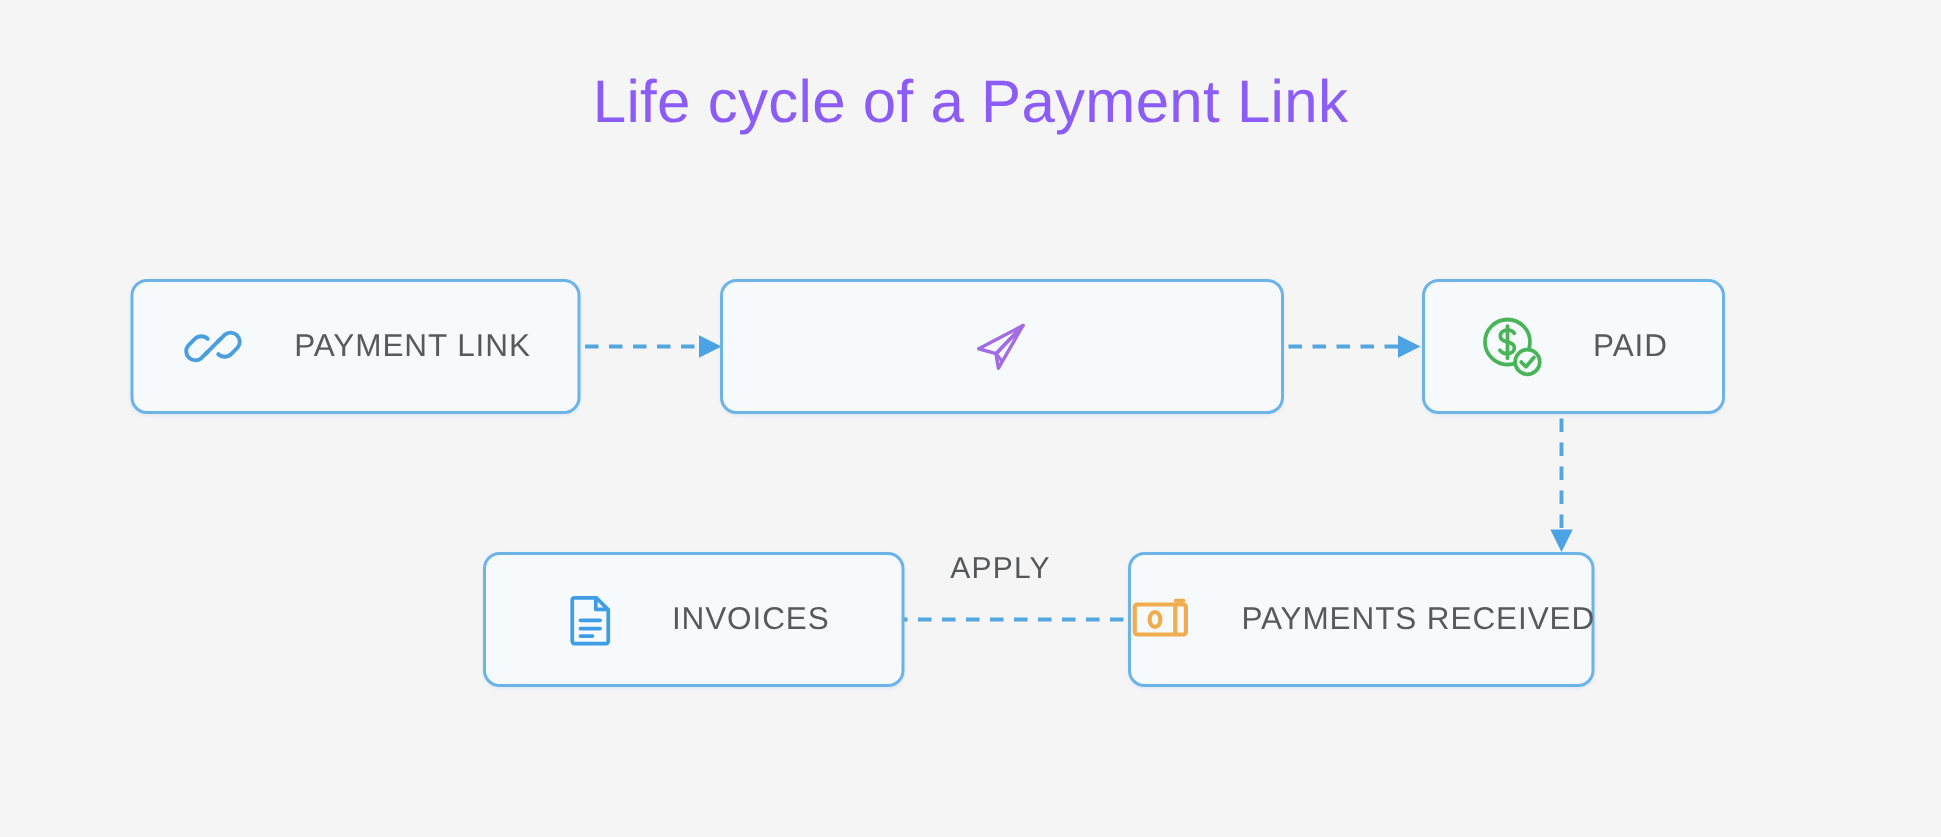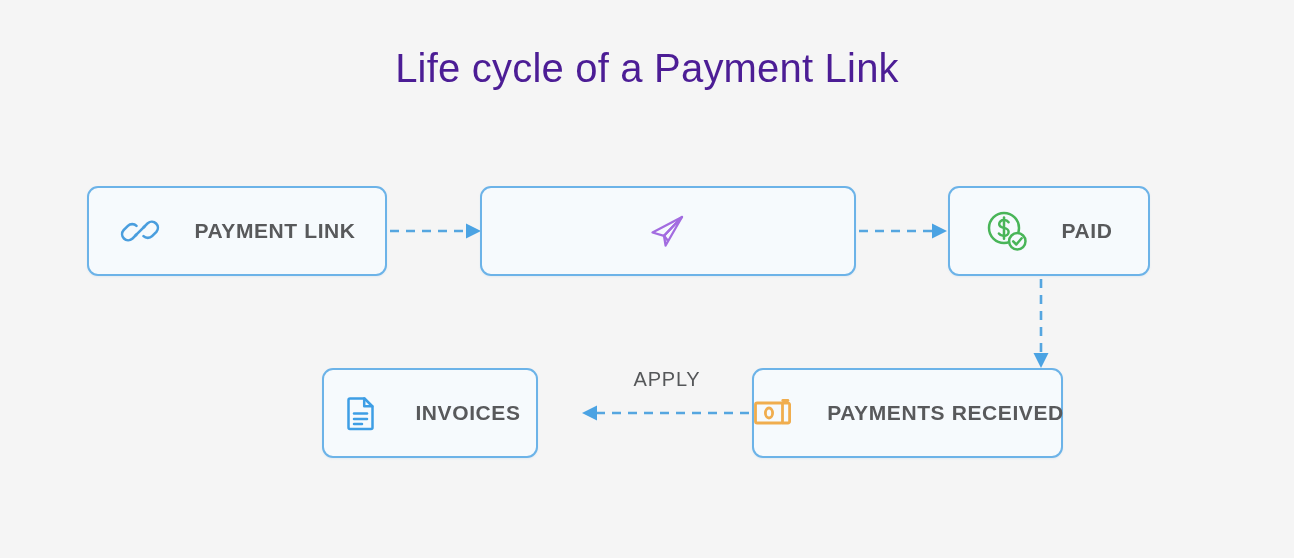--- a/index.html
+++ b/index.html
@@ -19,21 +19,21 @@
     height: 558px;
   }
   #diagram-title {
     position: absolute;
     left: 0;
     top: 44px;
     width: 1294px;
     text-align: center;
     font-size: 40px;
     font-weight: 400;
-    color: #4c1d95;
+    color: #8b5cf6;
     letter-spacing: 0.2px;
     line-height: 1.2;
   }
 
   .node {
     position: absolute;
     box-sizing: border-box;
     border: 2px solid #6cb3e8;
     border-radius: 11px;
     background: #f6fafd;
@@ -48,30 +48,30 @@
     display: flex;
     align-items: center;
     justify-content: center;
     width: 44px;
     height: 44px;
   }
   .node-label {
     font-size: 21px;
     letter-spacing: 0.6px;
     color: #58595b;
-    font-weight: 700;
+    font-weight: 400;
     white-space: nowrap;
     margin-left: 16px;
   }
 
   
   #node-payment-link      { left: 87px;  top: 186px; width: 300px; height: 90px; }
   #node-send-to-customer  { left: 480px; top: 186px; width: 376px; height: 90px; }
   #node-paid              { left: 948px; top: 186px; width: 202px; height: 90px; }
-  #node-invoices          { left: 322px; top: 368px; width: 216px; height: 90px; }
+  #node-invoices          { left: 322px; top: 368px; width: 281px; height: 90px; }
   #node-payments-received { left: 752px; top: 368px; width: 311px; height: 90px; }
 
   
   #connectors {
     position: absolute;
     left: 0;
     top: 0;
     width: 1294px;
     height: 558px;
     pointer-events: none;

